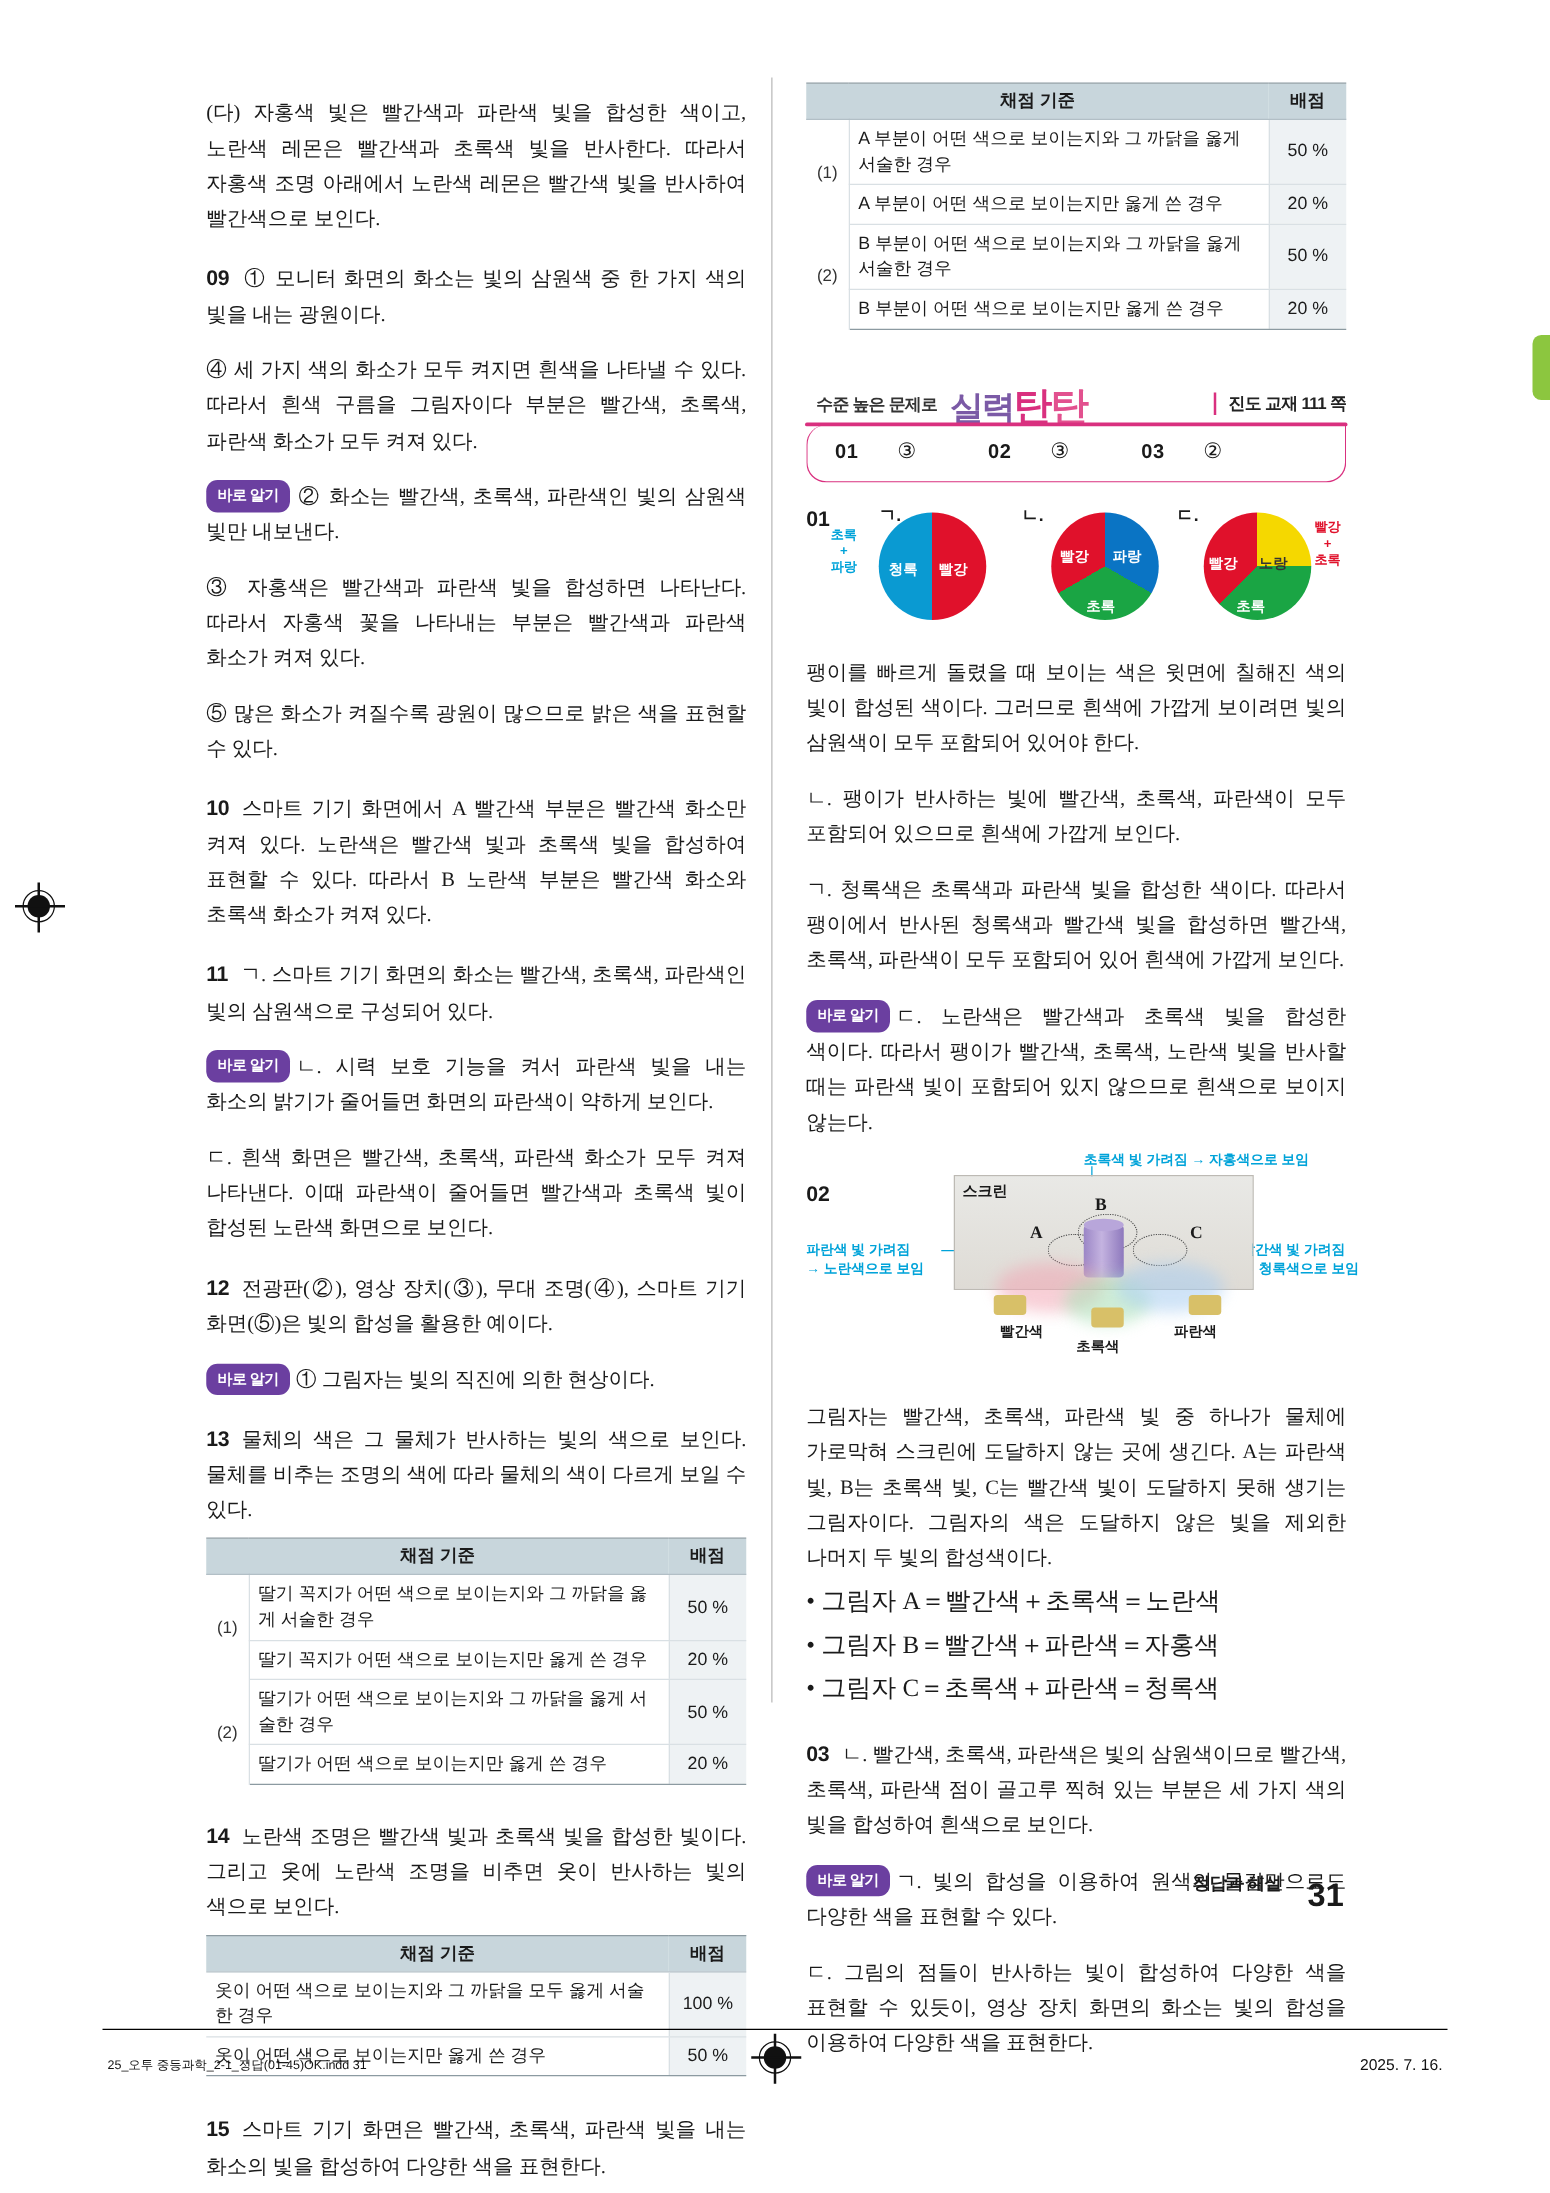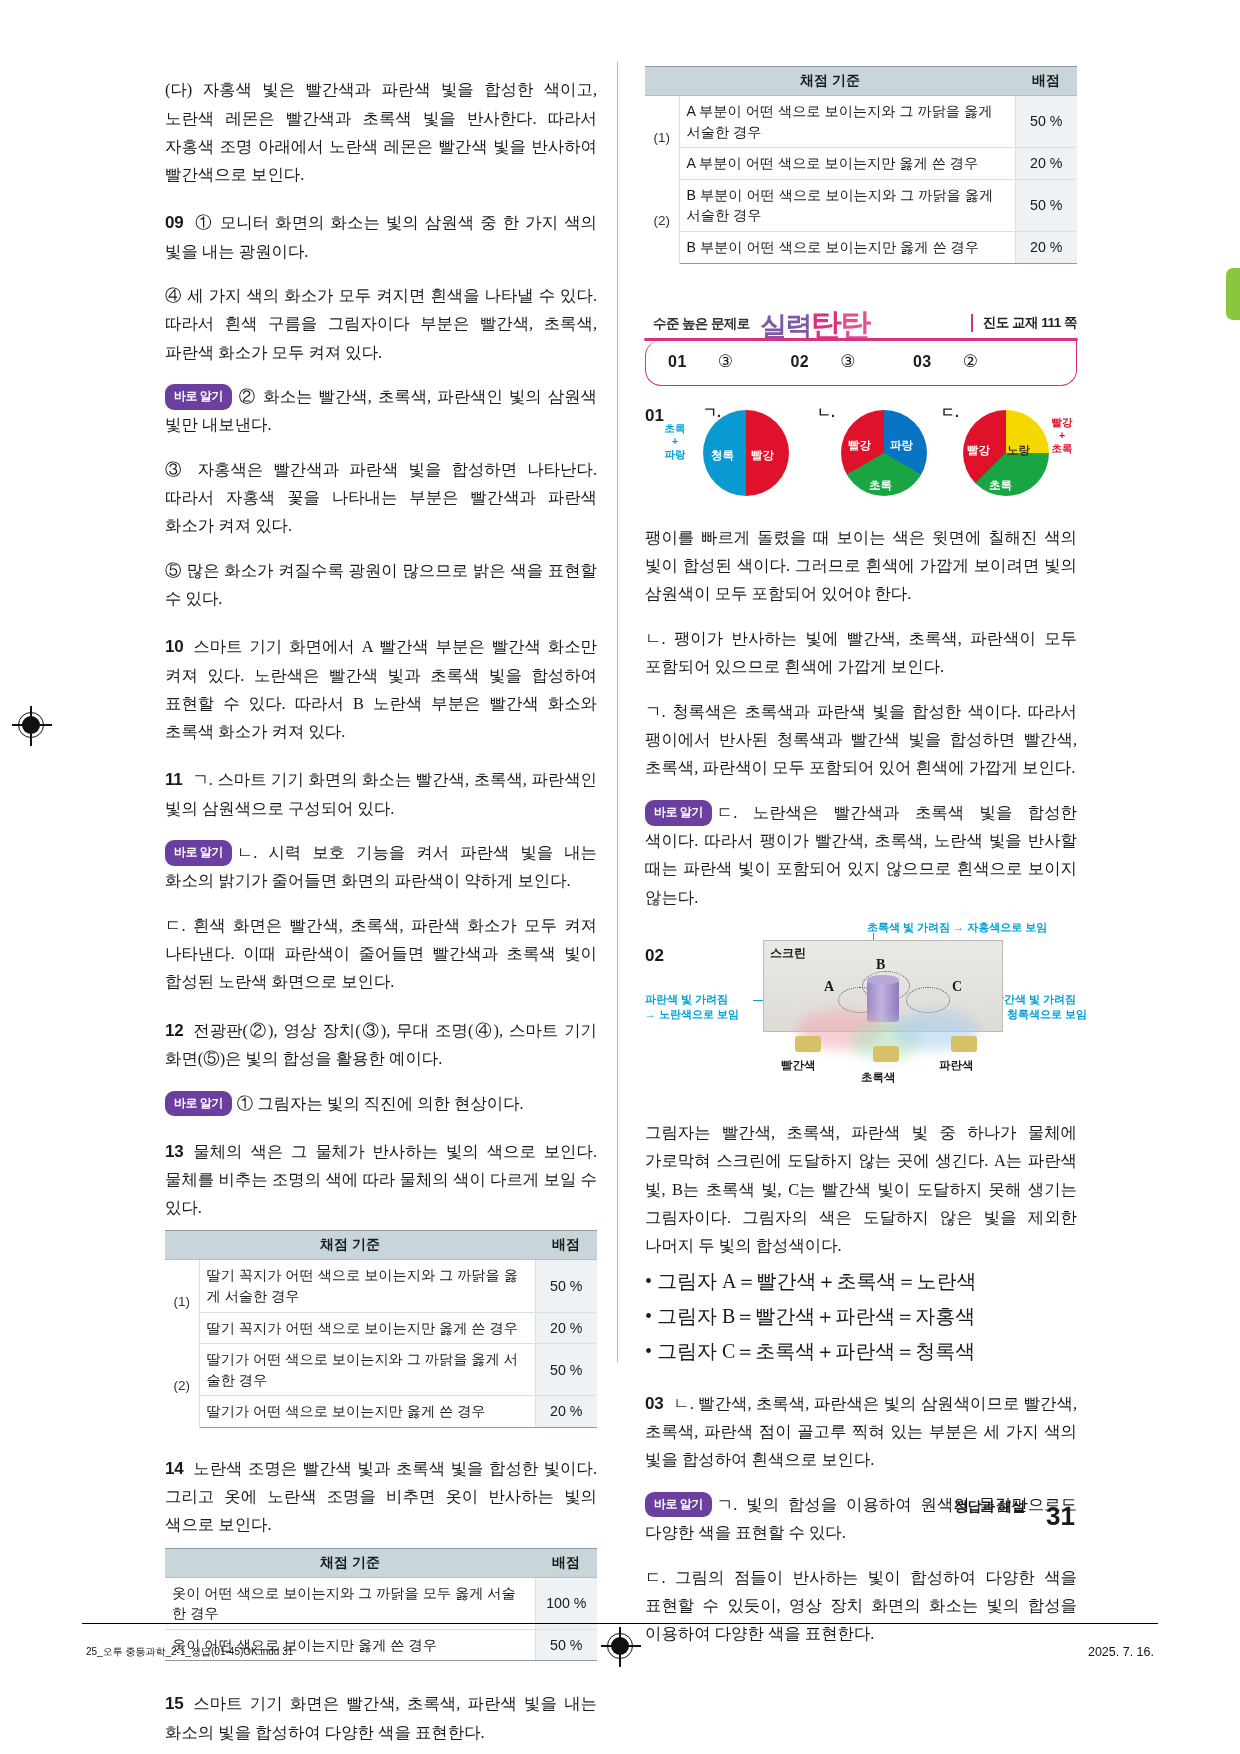--- a/index.html
+++ b/index.html
@@ -423,21 +423,21 @@
       <div class="cyl"></div>
 
       <div class="glow" style="left:152px;top:92px;width:86px;height:40px;background:#f2a8b6;"></div>
       <div class="glow" style="left:206px;top:104px;width:70px;height:38px;background:#a8e0b6;"></div>
       <div class="glow" style="left:248px;top:92px;width:86px;height:40px;background:#a9cdf0;"></div>
 
       <div class="lamp" style="left:150px;top:118px;background:#d8c068;border-radius:3px;"></div>
       <div class="lamp" style="left:228px;top:128px;background:#d8c068;border-radius:3px;"></div>
       <div class="lamp" style="left:306px;top:118px;background:#d8c068;border-radius:3px;"></div>
 
-      <span class="lamp-lbl" style="left:136px;top:140px;">빨간색</span>
+      <span class="lamp-lbl" style="left:155px;top:140px;">빨간색</span>
       <span class="lamp-lbl" style="left:216px;top:152px;">초록색</span>
       <span class="lamp-lbl" style="left:294px;top:140px;">파란색</span>
     </div>
 
     <p class="para">그림자는 빨간색, 초록색, 파란색 빛 중 하나가 물체에 가로막혀 스크린에 도달하지 않는 곳에 생긴다. A는 파란색 빛, B는 초록색 빛, C는 빨간색 빛이 도달하지 못해 생기는 그림자이다. 그림자의 색은 도달하지 않은 빛을 제외한 나머지 두 빛의 합성색이다.</p>
     <div class="bullets">
       <div>• 그림자 A＝빨간색＋초록색＝노란색</div>
       <div>• 그림자 B＝빨간색＋파란색＝자홍색</div>
       <div>• 그림자 C＝초록색＋파란색＝청록색</div>
     </div>

